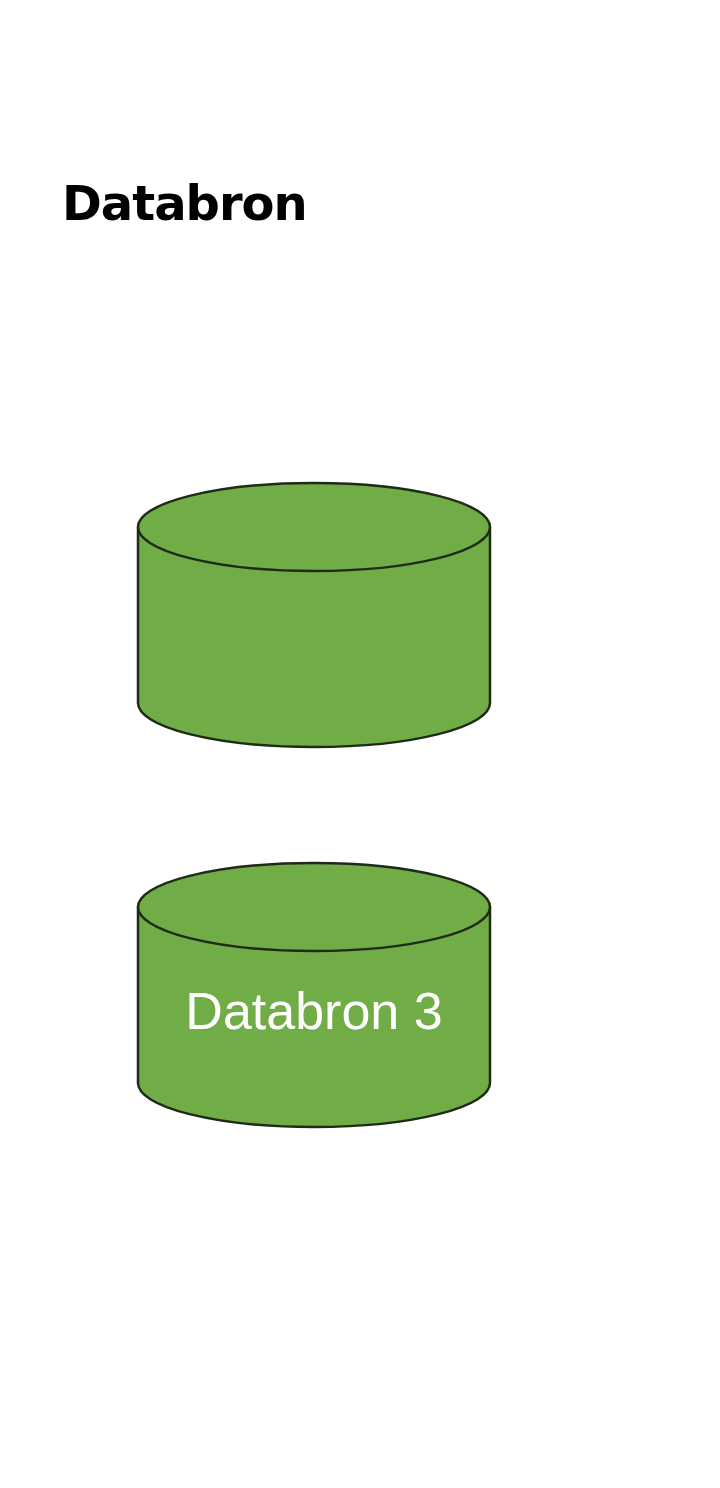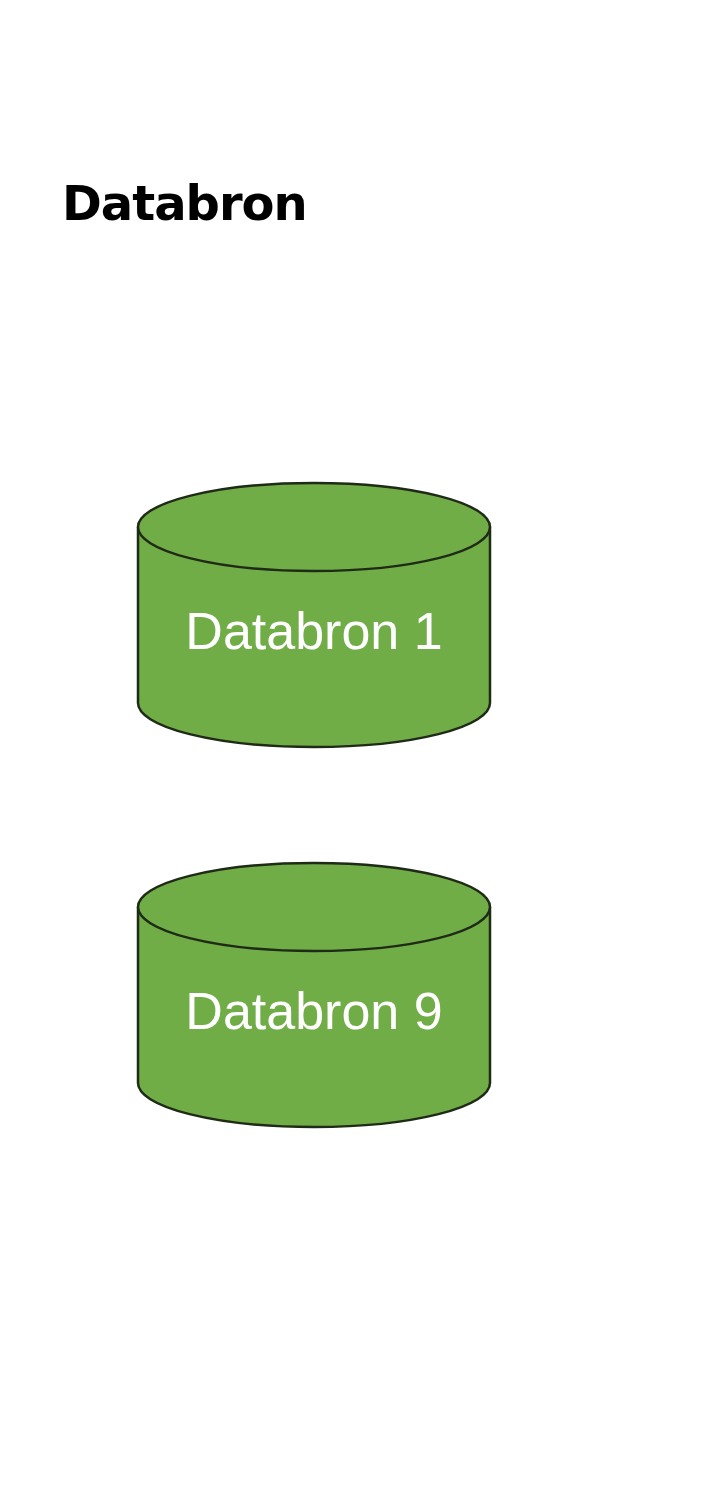--- a/index.html
+++ b/index.html
@@ -56,22 +56,21 @@
 </head>
 <body>
 
 <h1 class="title">Databron</h1>
 
 <div class="cylinder" style="top:481px;">
   <svg viewBox="0 0 356 268" xmlns="http://www.w3.org/2000/svg">
     <path d="M2,46 L2,222 A176,44 0 0 0 354,222 L354,46" fill="#70AD47" stroke="#1f2a17" stroke-width="2.5"></path>
     <ellipse cx="178" cy="46" rx="176" ry="44" fill="#70AD47" stroke="#1f2a17" stroke-width="2.5"></ellipse>
   </svg>
-  <div class="cyl-label">Databron 1</div>
 </div>
 
 <div class="cylinder" style="top:861px;">
   <svg viewBox="0 0 356 268" xmlns="http://www.w3.org/2000/svg">
     <path d="M2,46 L2,222 A176,44 0 0 0 354,222 L354,46" fill="#70AD47" stroke="#1f2a17" stroke-width="2.5"></path>
     <ellipse cx="178" cy="46" rx="176" ry="44" fill="#70AD47" stroke="#1f2a17" stroke-width="2.5"></ellipse>
   </svg>
-  <div class="cyl-label">Databron 9</div>
+  <div class="cyl-label">Databron 3</div>
 </div>
 
 </body></html>

